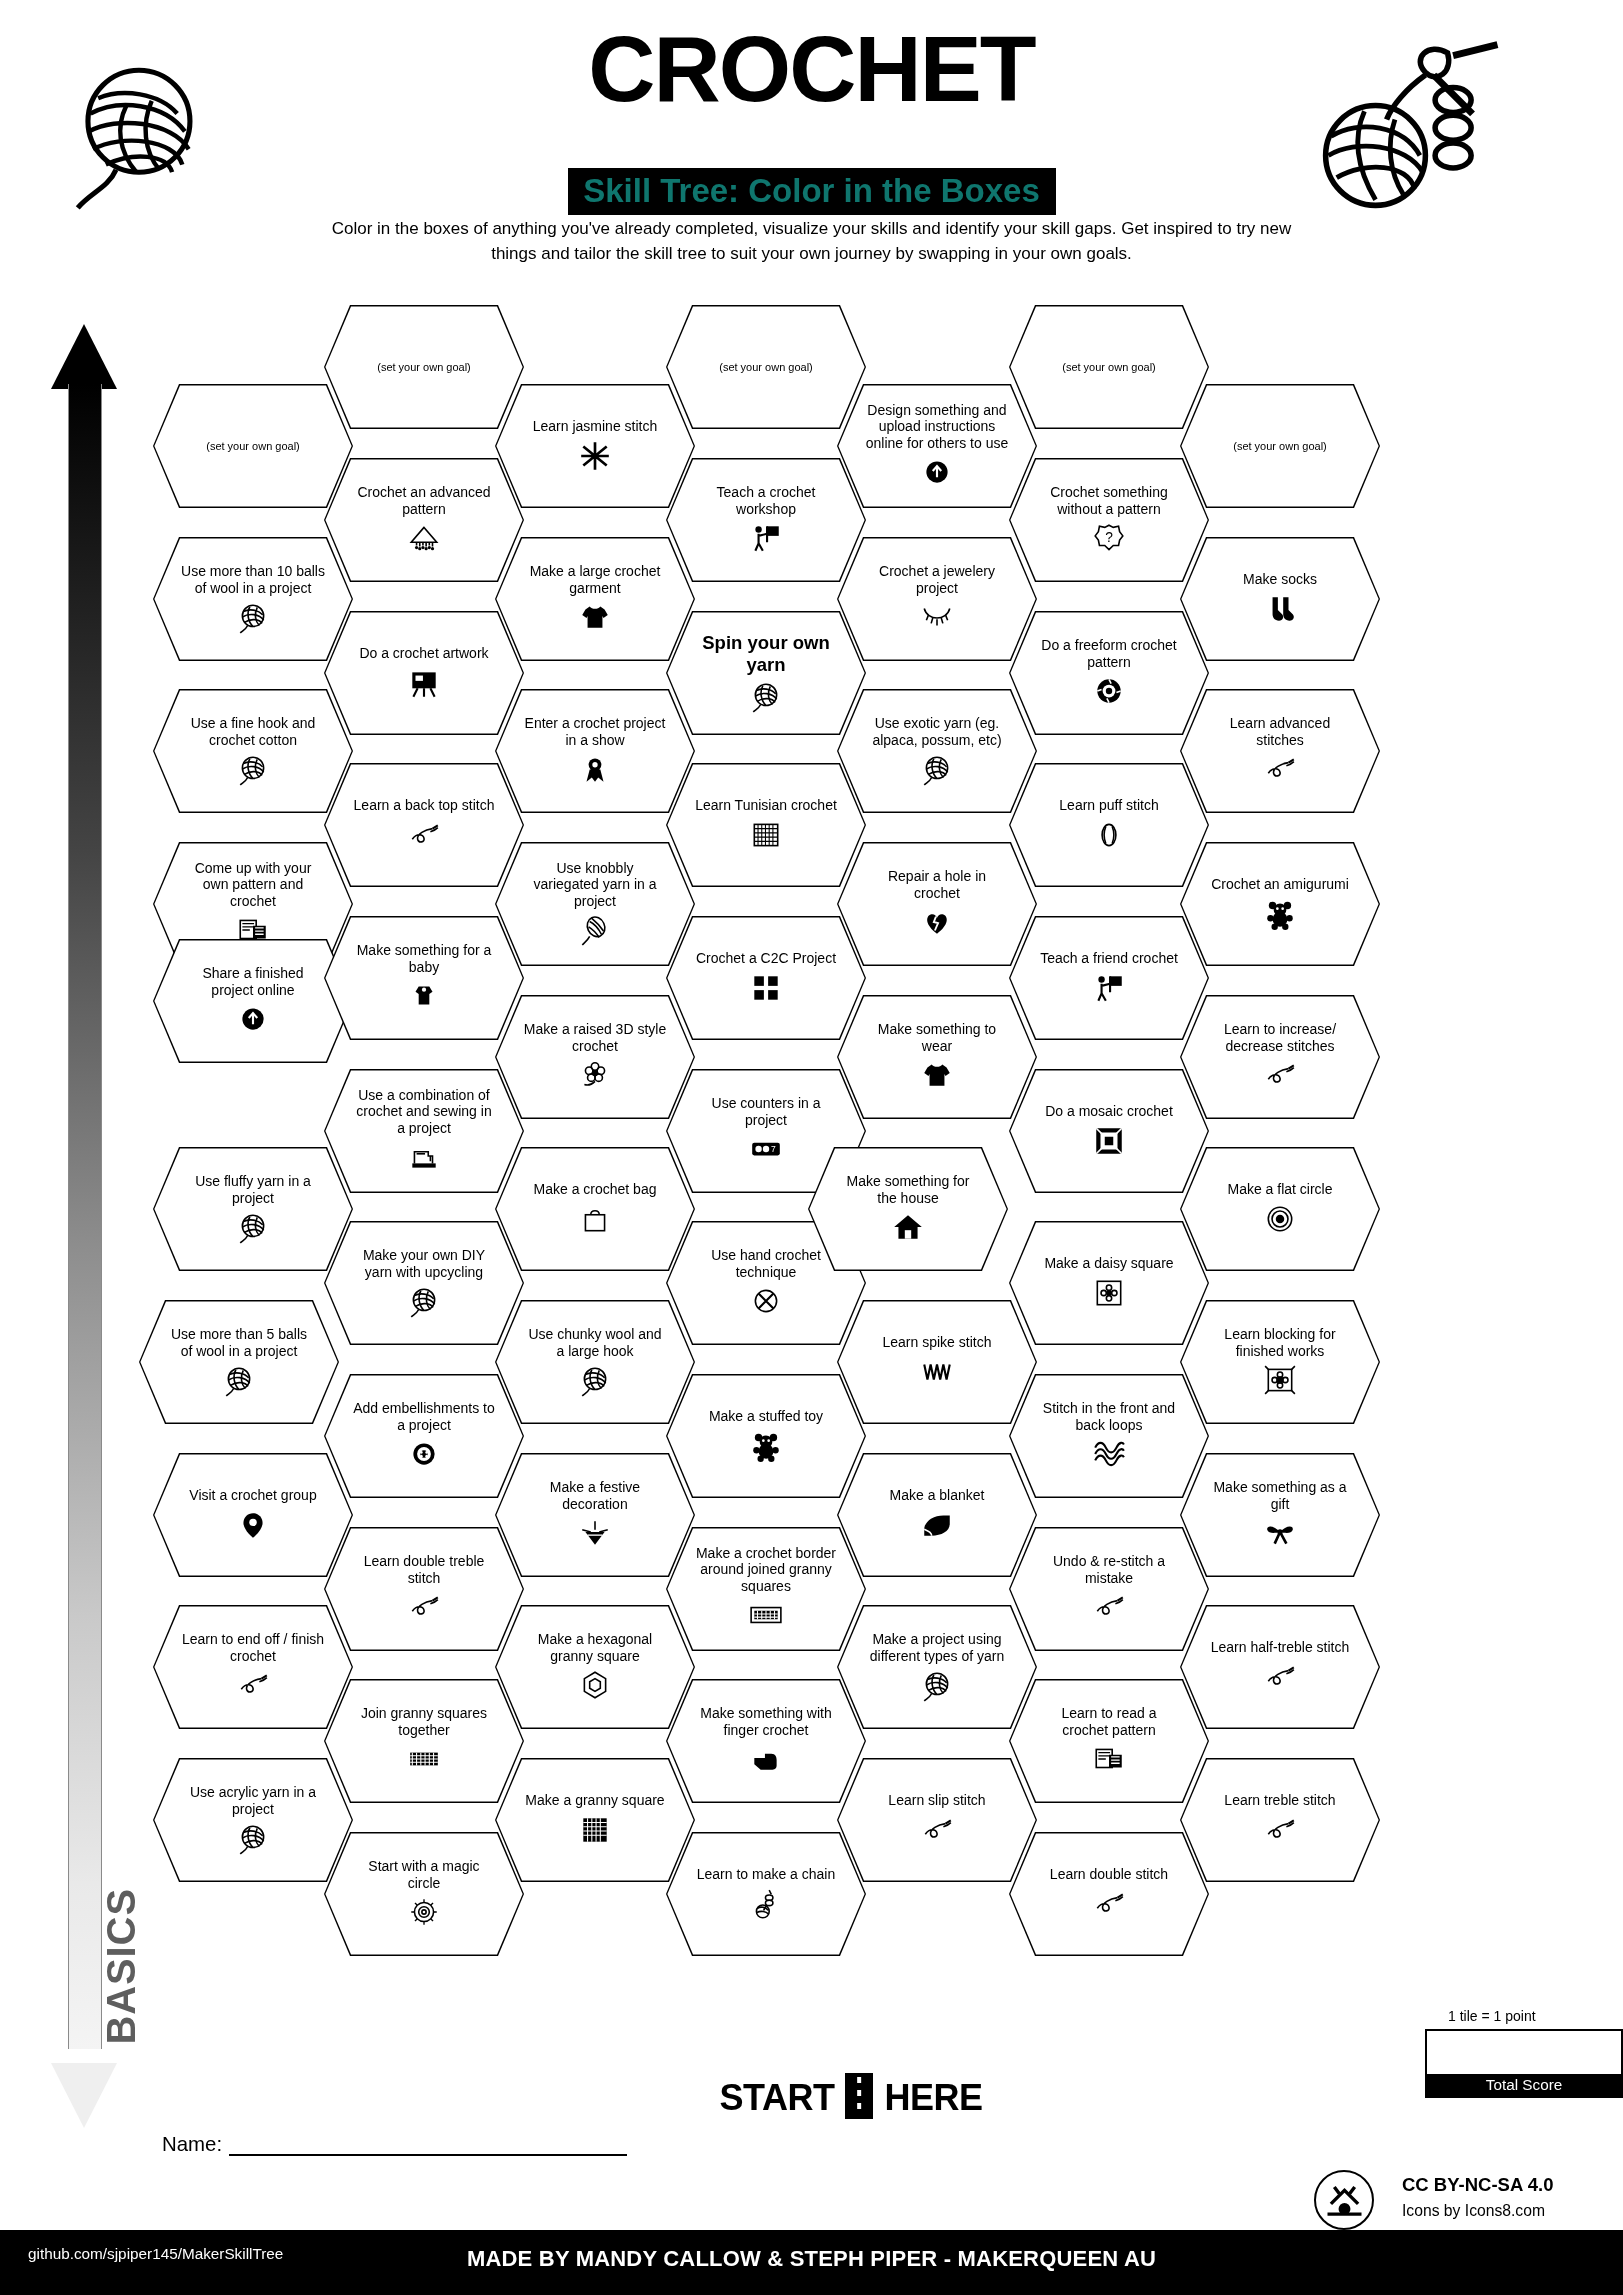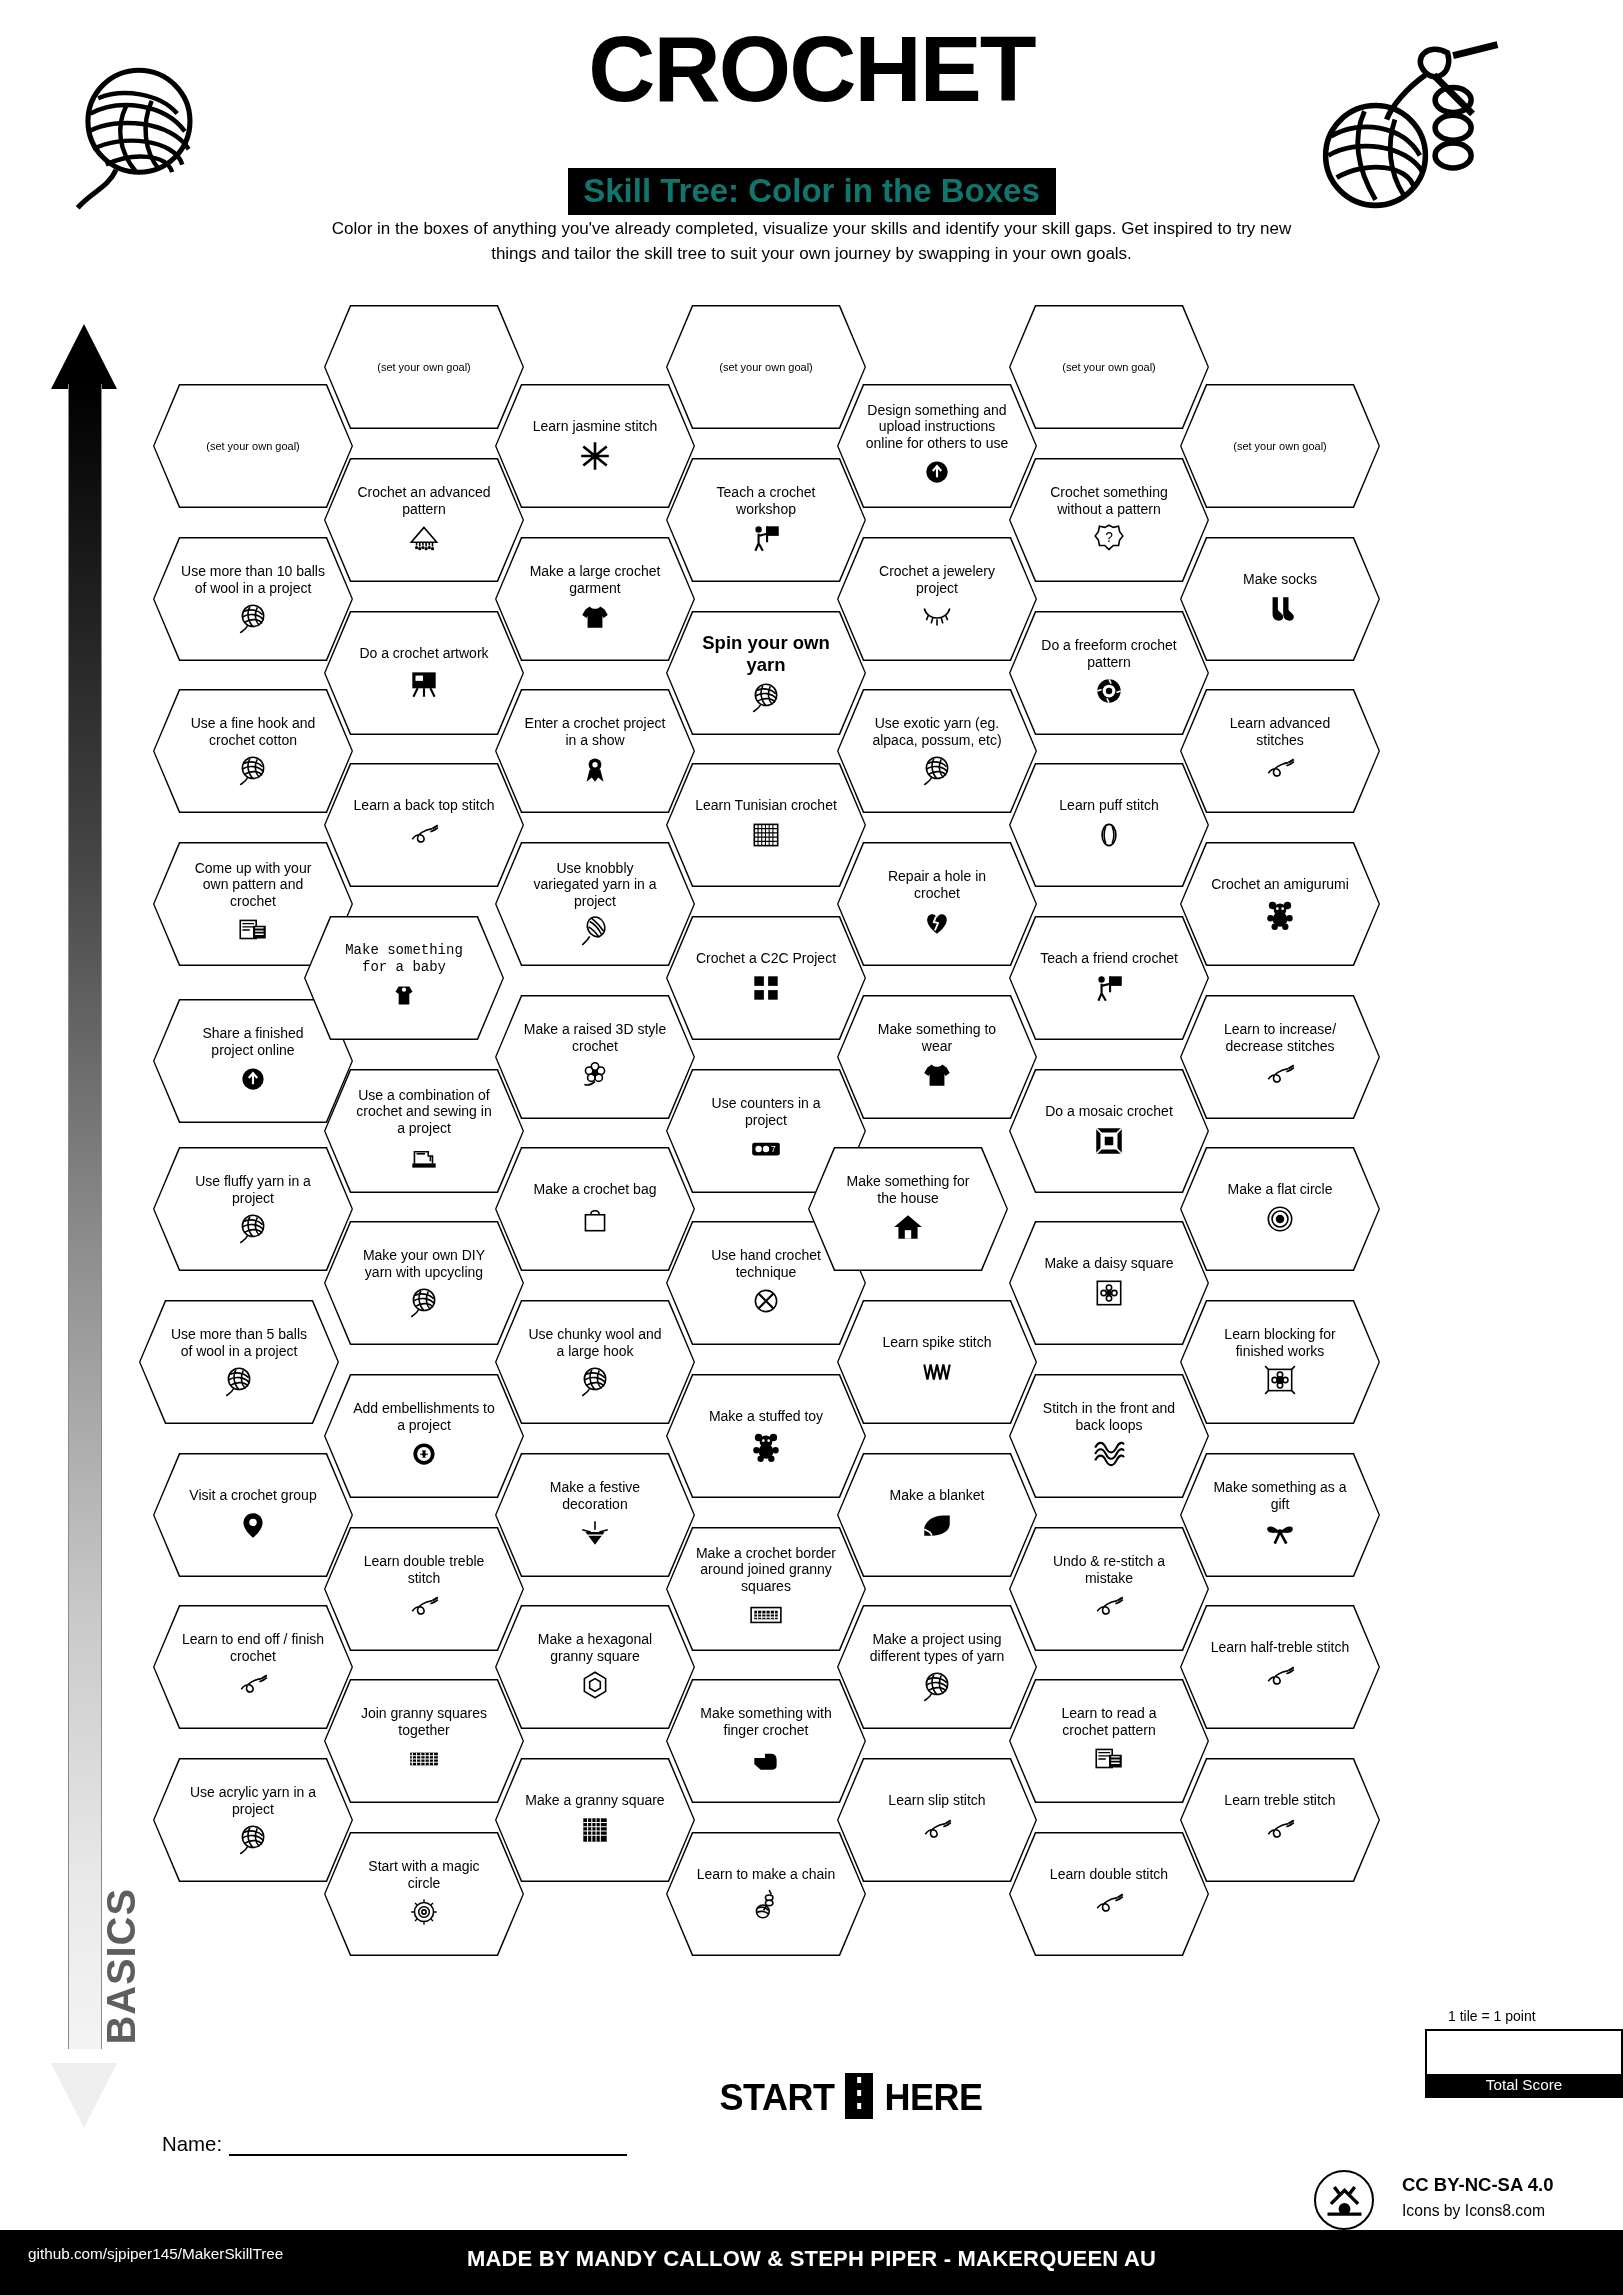--- a/index.html
+++ b/index.html
@@ -173,21 +173,21 @@
         <div class="ico">
           <svg viewBox="0 0 64 64" width="34" height="34">
             <rect x="8" y="14" width="30" height="34" stroke="#000" stroke-width="3" fill="none"></rect>
             <path d="M12 20h22M12 26h22M12 32h14" stroke="#000" stroke-width="2.5"></path>
             <rect x="32" y="24" width="24" height="24" fill="#000"></rect>
             <path d="M36 28h16M36 34h16M36 40h16" stroke="#fff" stroke-width="2.5"></path>
           </svg>
         </div>
       </div>
     </div>
-    <div class="hex" style="left: 153px; top: 999px;">
+    <div class="hex" style="left: 153px; top: 939px;">
       <div class="outline"></div>
       <div class="inner"></div>
       <div class="content">
         <div class="txt">Share a finished project online</div>
         <div class="ico">
           <svg viewBox="0 0 64 64" width="34" height="34">
             <circle cx="32" cy="32" r="20" fill="#000"></circle>
             <path d="M32 42 L32 22 M24 30 L32 21 L40 30" stroke="#fff" stroke-width="4" fill="none"></path>
           </svg>
         </div>
@@ -321,21 +321,21 @@
         <div class="txt">Learn a back top stitch</div>
         <div class="ico">
           <svg viewBox="0 0 64 64" width="34" height="34">
             <path d="M10 40 C18 28 30 30 32 38 C34 46 22 48 20 40 C18 30 34 22 48 20" stroke="#000" stroke-width="3" fill="none"></path>
             <path d="M48 20 L58 14" stroke="#000" stroke-width="4"></path>
             <path d="M44 26 C50 24 54 22 58 18" stroke="#000" stroke-width="3" fill="none"></path>
           </svg>
         </div>
       </div>
     </div>
-    <div class="hex" style="left: 304px; top: 916px; font-family: Liberation Mono, monospace;">
+    <div class="hex" style="left: 324px; top: 916px;">
       <div class="outline"></div>
       <div class="inner"></div>
       <div class="content">
         <div class="txt">Make something for a baby</div>
         <div class="ico">
           <svg viewBox="0 0 64 64" width="34" height="34">
             <path d="M22 14 L42 14 L48 24 L42 28 L42 48 L22 48 L22 28 L16 24 Z" fill="#000"></path>
             <circle cx="32" cy="20" r="4" fill="#fff"></circle>
           </svg>
         </div>

